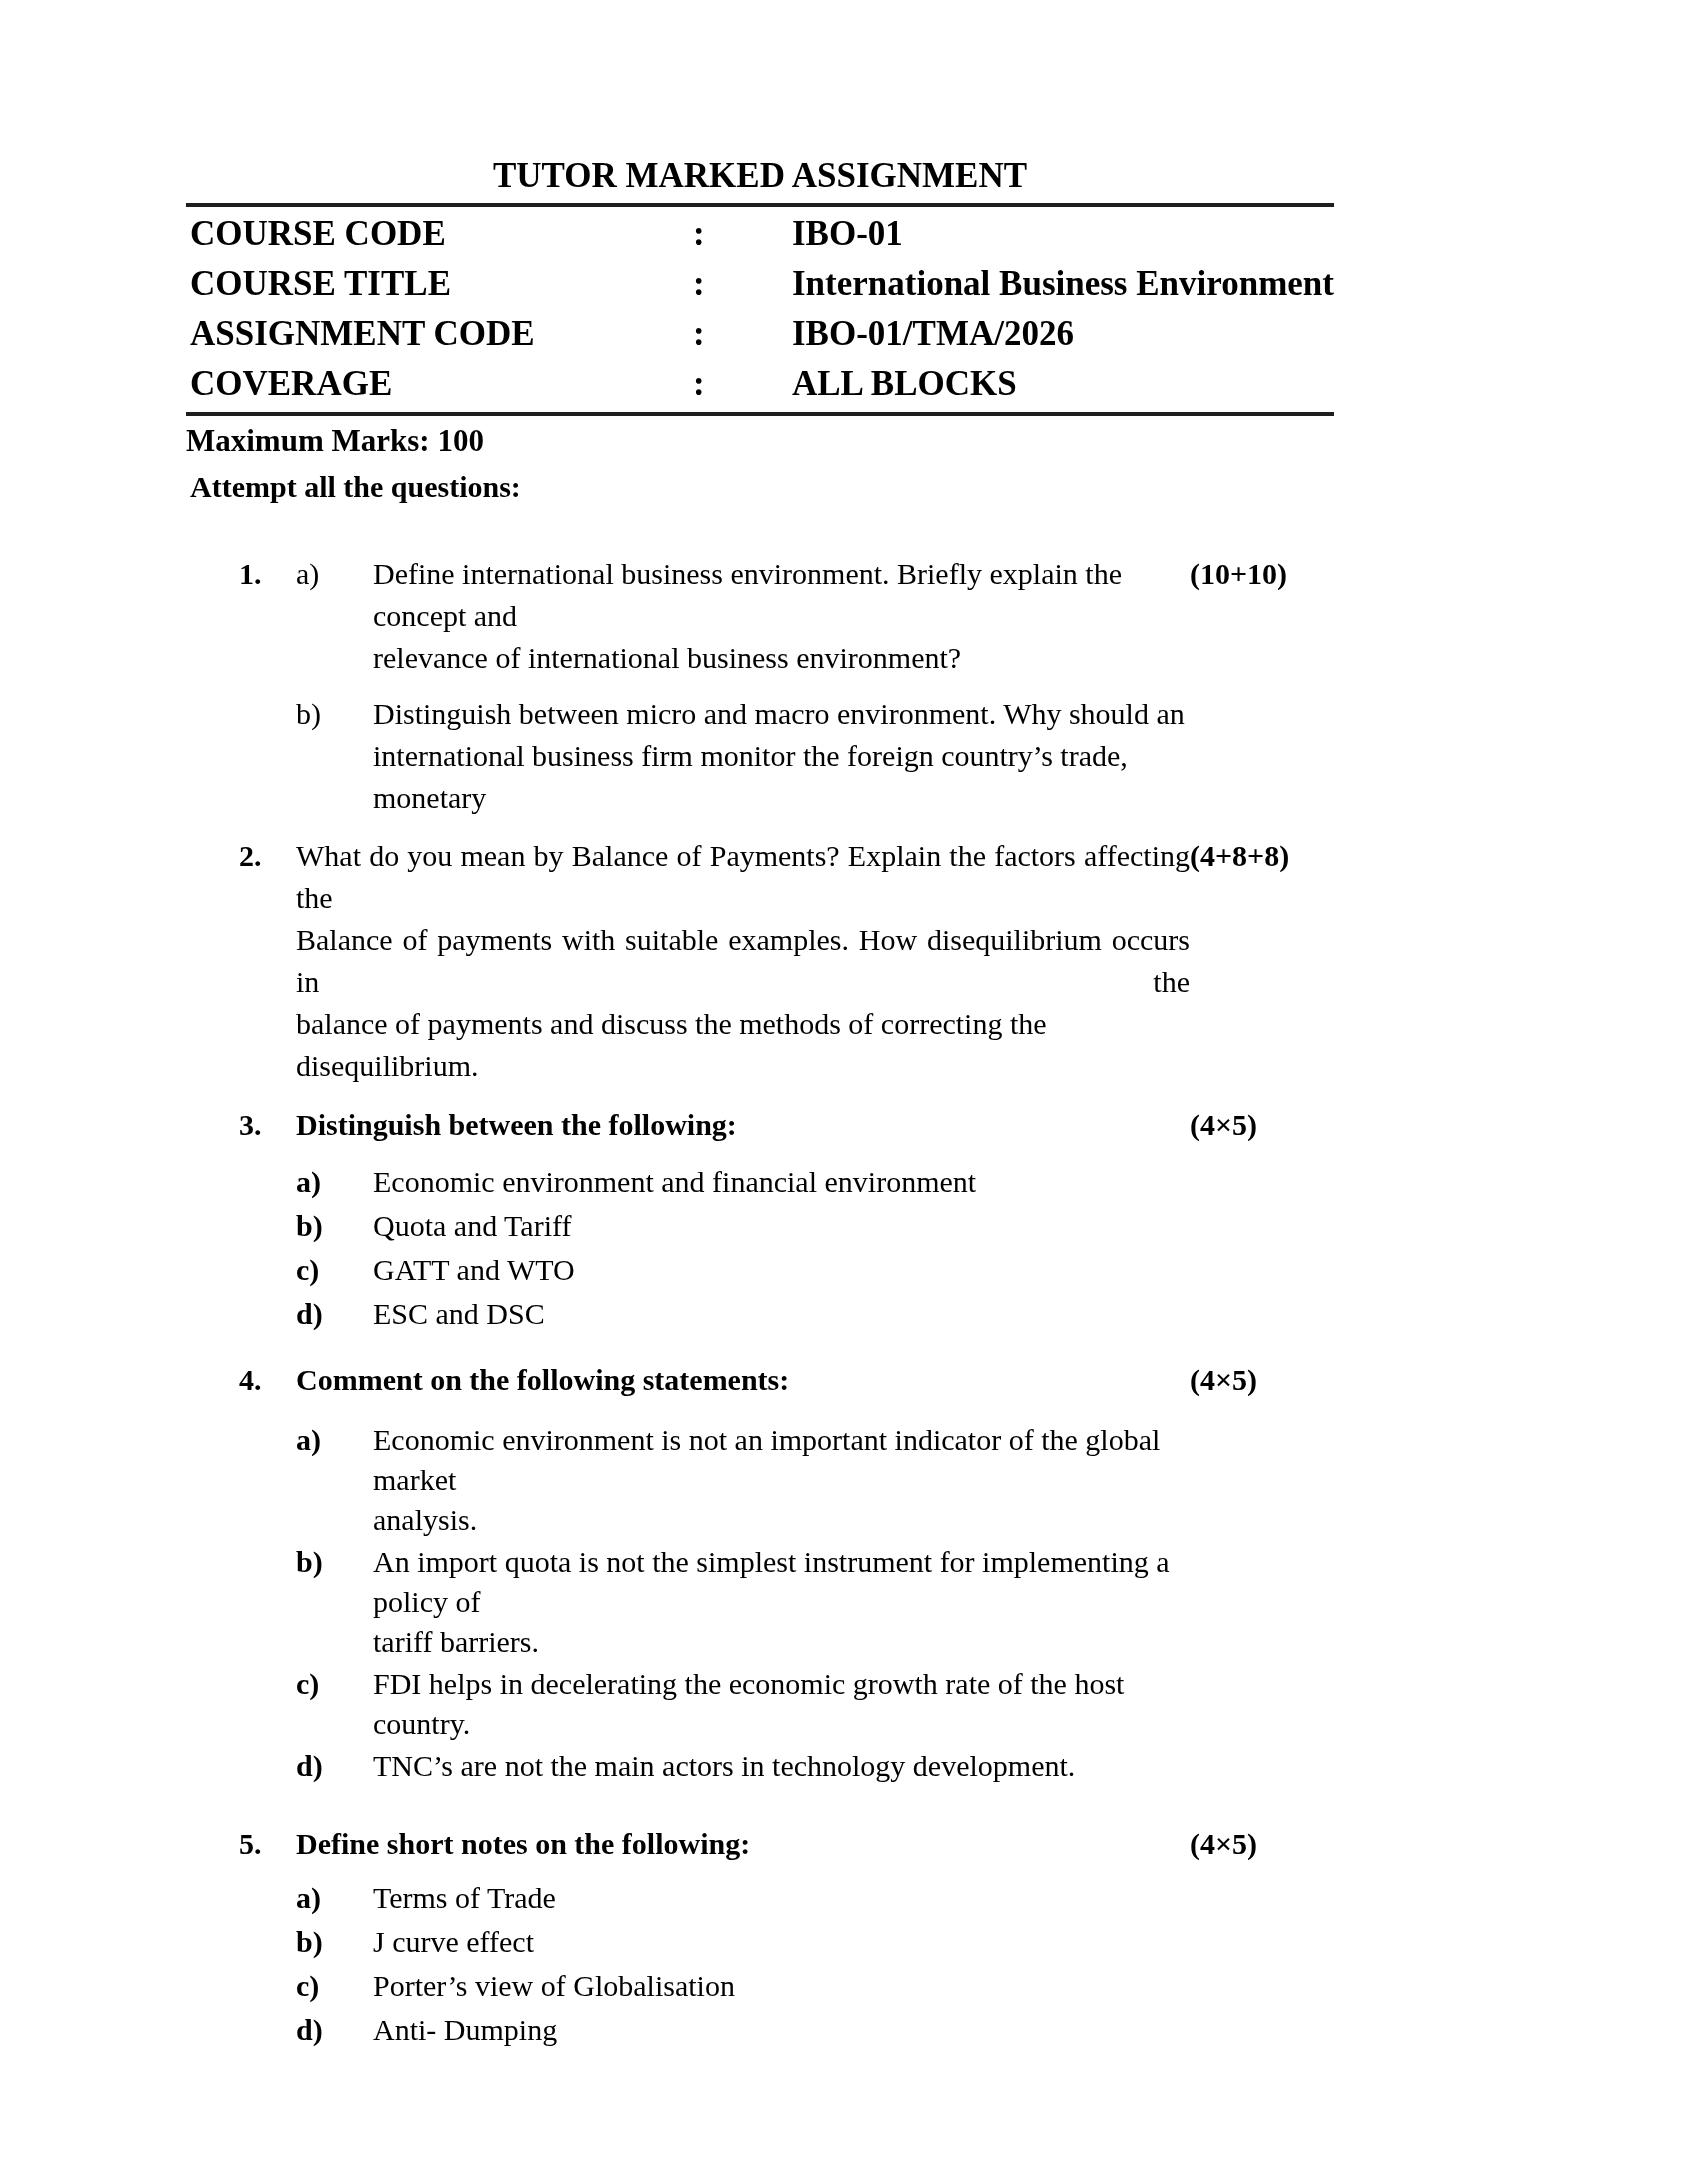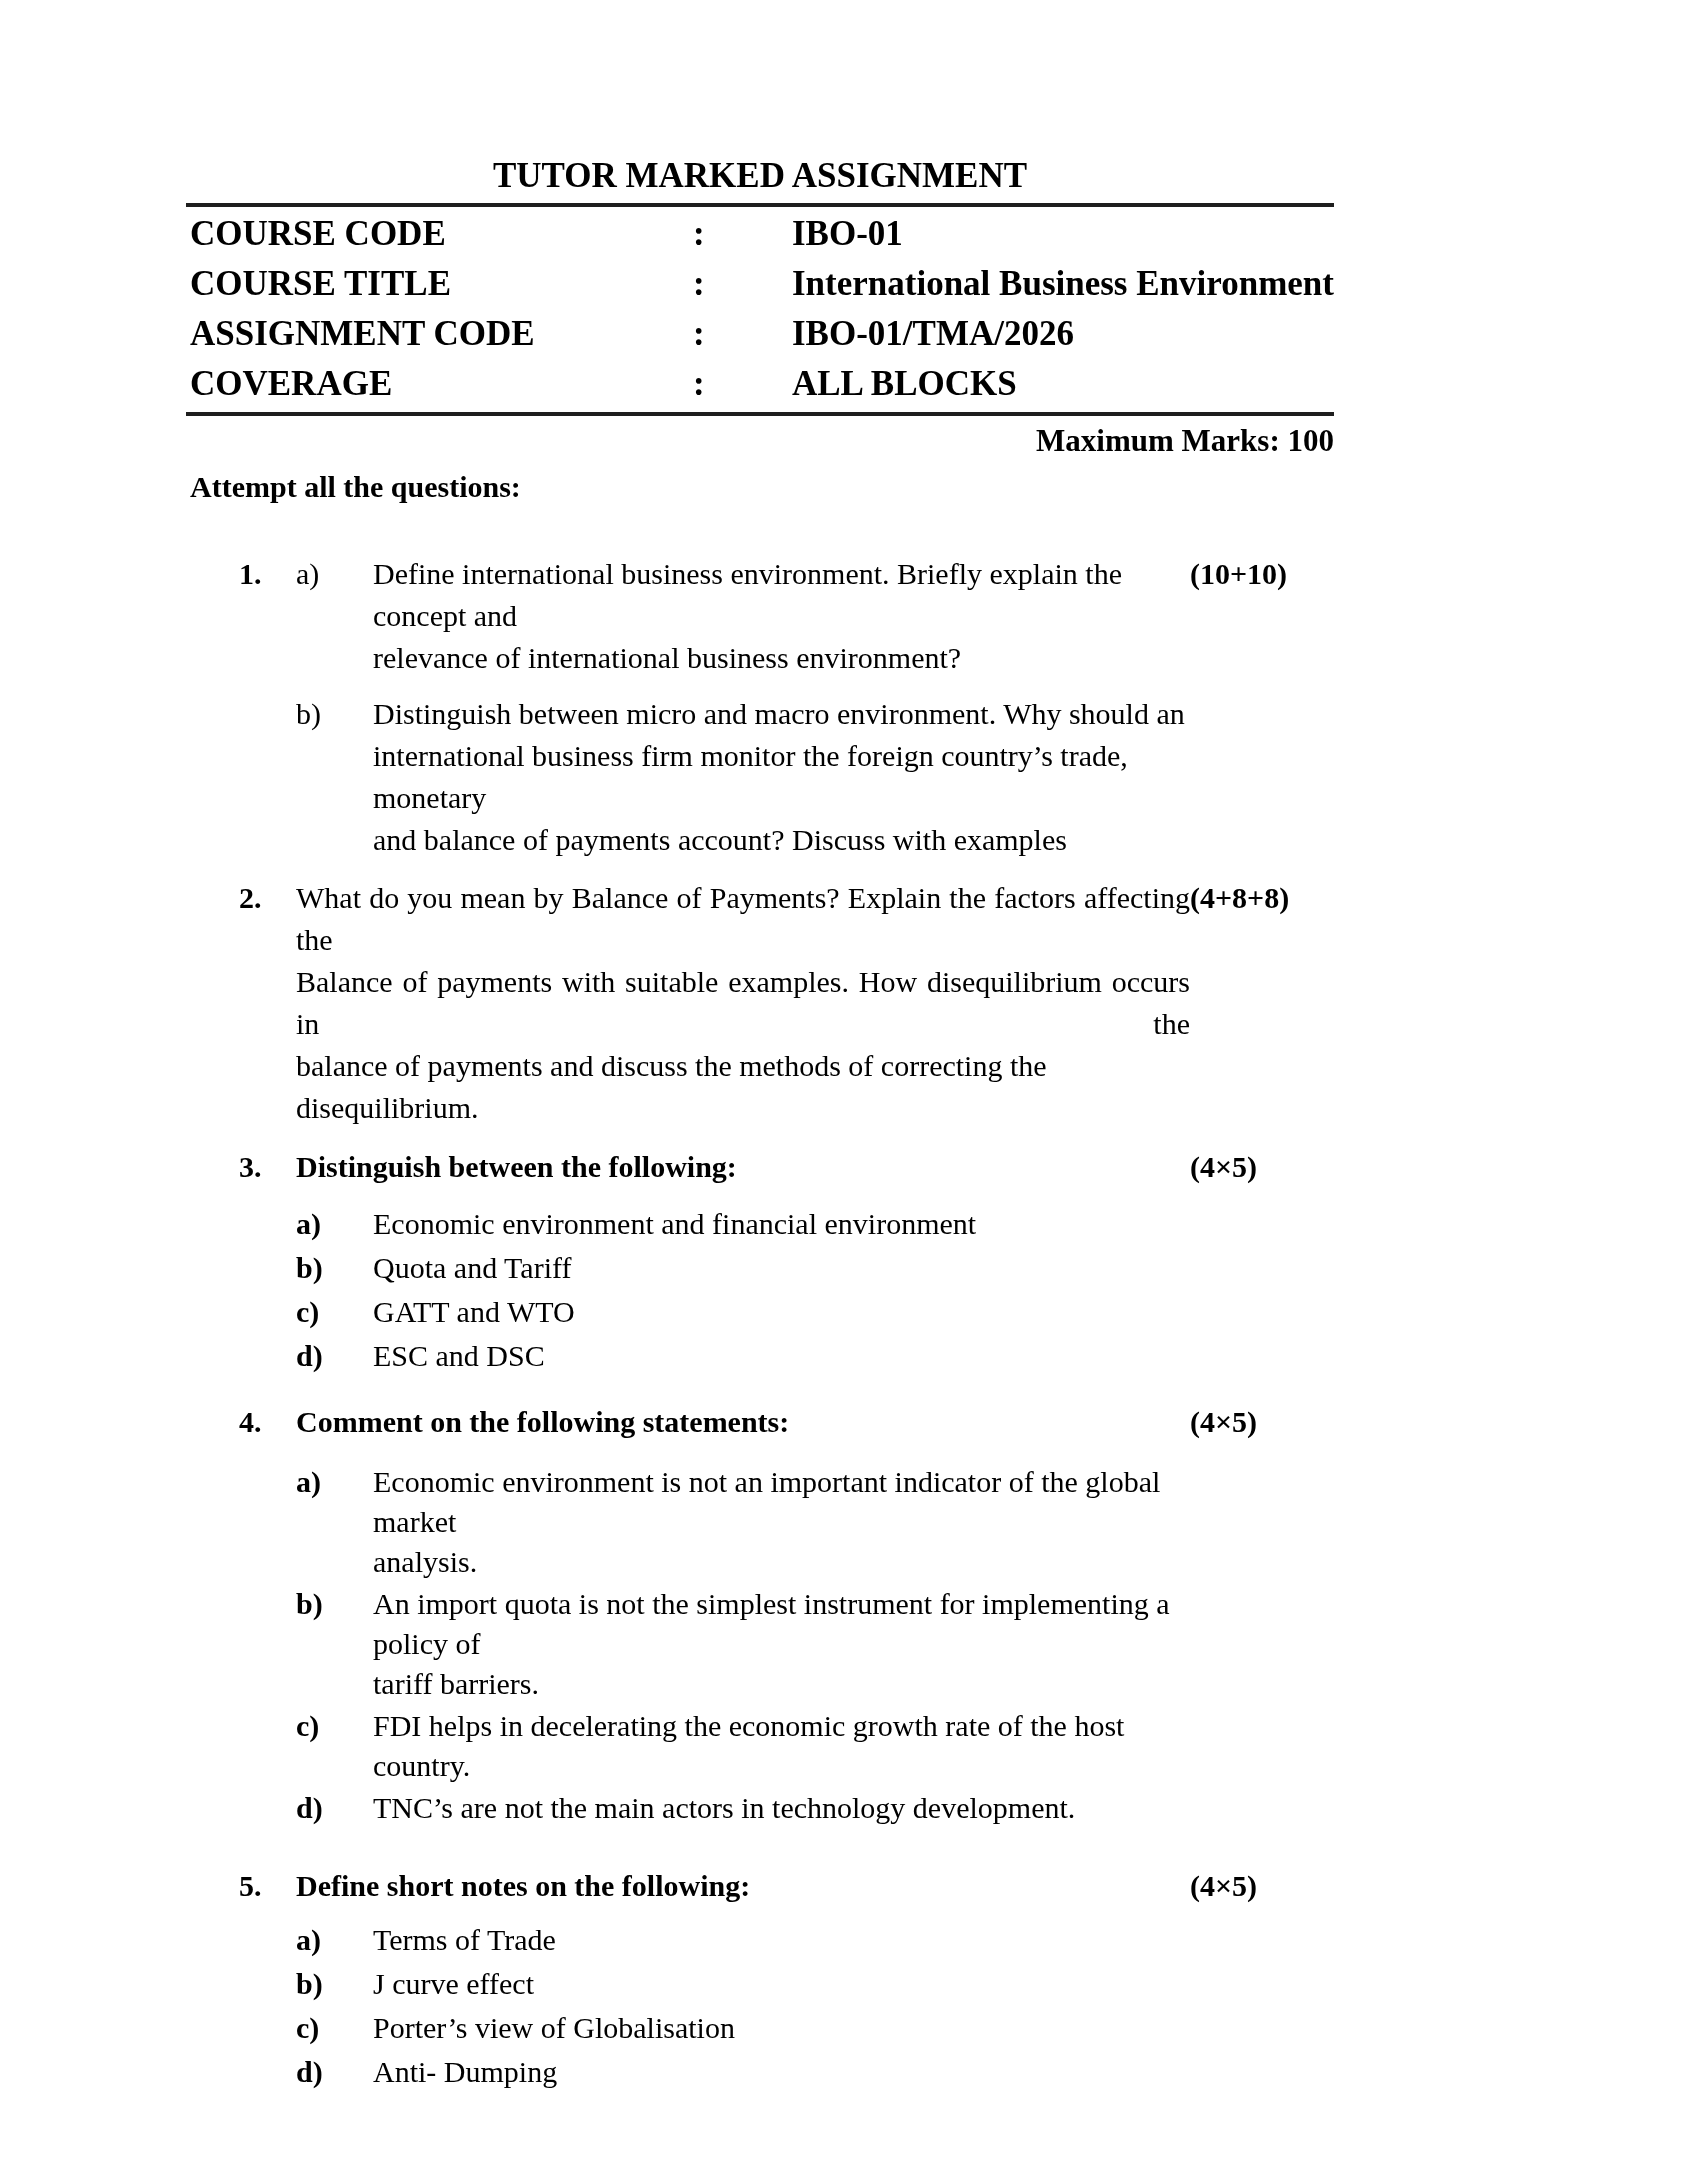--- a/index.html
+++ b/index.html
@@ -34,21 +34,21 @@
     display: flex;
     font-weight: bold;
     font-size: 35px;
     line-height: 50px;
     padding-left: 4px;
   }
   .header-label { flex: 0 0 503px; }
   .header-colon { flex: 0 0 99px; }
   .header-value { flex: 1; }
   .max-marks {
-    text-align: right;
+    text-align: left;
     font-weight: bold;
     font-size: 31px;
     line-height: 38px;
     margin-top: 6px;
   }
   .instruction {
     font-weight: bold;
     font-size: 30px;
     line-height: 42px;
     margin-top: 6px;
@@ -137,21 +137,20 @@
           <div class="sub-text">
             <div>Define international business environment. Briefly explain the concept and</div>
             <div>relevance of international business environment?</div>
           </div>
         </div>
         <div class="sub-item gap">
           <div class="sub-label">b)</div>
           <div class="sub-text">
             <div>Distinguish between micro and macro environment. Why should an</div>
             <div>international business firm monitor the foreign country’s trade, monetary</div>
-            <div>and balance of payments account? Discuss with examples</div>
           </div>
         </div>
       </div>
       <div class="q-marks">(10+10)</div>
     </div>
 
     <div class="question q2">
       <div class="q-num">2.</div>
       <div class="q-body">
         <div class="q2-line stretch">What do you mean by Balance of Payments? Explain the factors affecting the</div>

